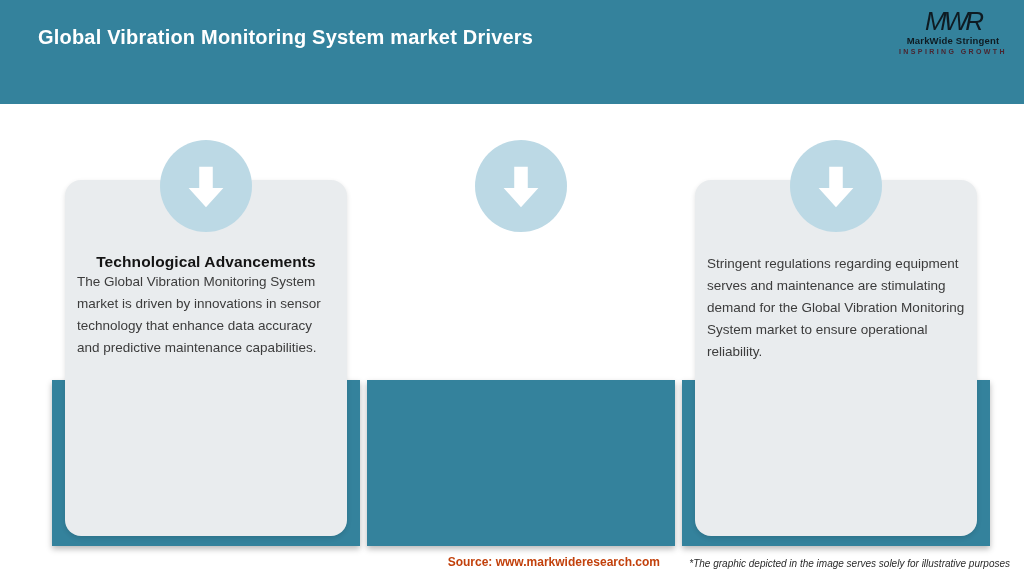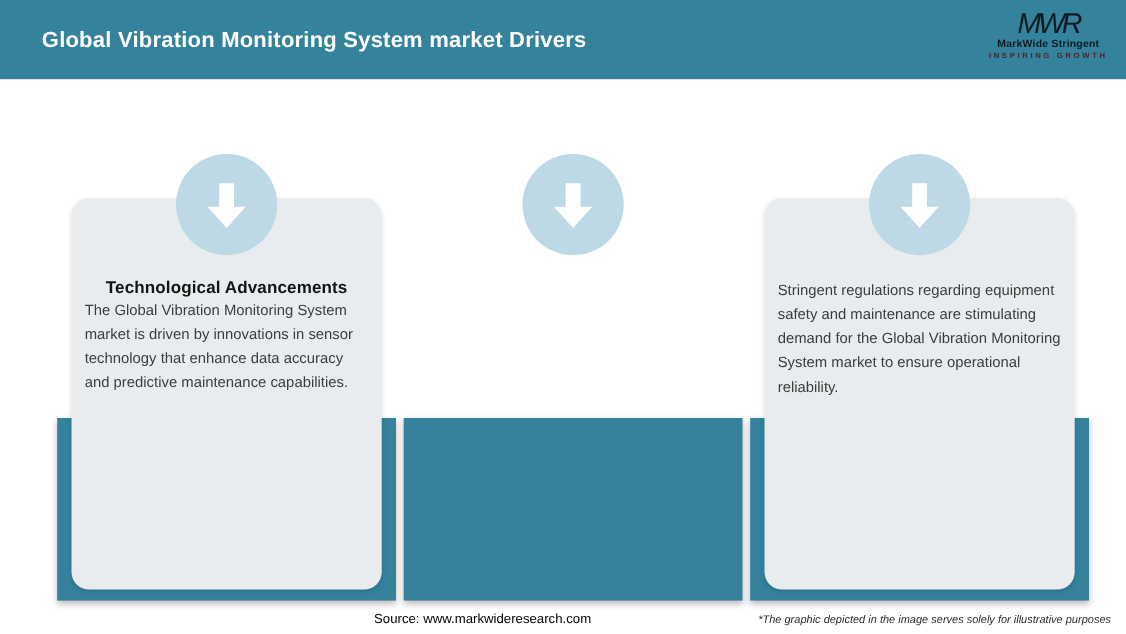--- a/index.html
+++ b/index.html
@@ -14,21 +14,21 @@
   body{
     font-family:"Liberation Sans", sans-serif;
     background:#ffffff;
     position:relative;
     overflow:hidden;
   }
   .stage{position:absolute;inset:0;width:1024px;height:576px;background:#ffffff;}
 
   
   .header{
-    position:absolute;left:0;top:0;right:0;height:72px;
+    position:absolute;left:0;top:0;right:0;height:104px;
     background:var(--teal);
   }
   .page-title{
     position:absolute;left:38px;top:26px;
     color:#ffffff;font-size:20px;font-weight:700;letter-spacing:.2px;
   }
   .logo{
     position:absolute;right:16px;top:8px;width:110px;text-align:center;line-height:1;
   }
   .logo-acronym{
@@ -72,22 +72,22 @@
     text-align:center;font-size:15.5px;font-weight:700;color:var(--heading);
     letter-spacing:.1px;
   }
   .card-body{
     font-size:13.5px;line-height:22px;color:var(--body_text);
     text-align:left;
   }
 
   
   .source-text{
-    position:absolute;left:340px;top:555px;width:320px;text-align:left;
-    font-size:12px;font-weight:400;color:#000000;
+    position:absolute;left:340px;top:555px;width:320px;text-align:right;
+    font-size:12px;font-weight:700;color:#c2410c;
   }
   .disclaimer-text{
     position:absolute;right:14px;top:558px;
     font-size:10px;color:#2A2A2A;font-style:italic;
   }
 </style>
 </head>
 <body>
 
 <div class="stage">
@@ -126,21 +126,21 @@
     </div>
 
     <div class="card-group">
       <div class="teal-bg"></div>
       <div class="circle">
         <svg width="58" height="58" viewBox="0 0 60 60">
           <path d="M23 10 h14 v22 h11 L30 52 12 32 h11 Z" fill="#ffffff"></path>
         </svg>
       </div>
       <div class="card">
-        <div class="card-body">Stringent regulations regarding equipment safety and maintenance are stimulating demand for the Global Vibration Monitoring System market to ensure operational reliability.</div>
+        <div class="card-body">Stringent regulations regarding equipment serves and maintenance are stimulating demand for the Global Vibration Monitoring System market to ensure operational reliability.</div>
       </div>
     </div>
 
   </div>
 
   <div class="source-text">Source: www.markwideresearch.com</div>
   <div class="disclaimer-text">*The graphic depicted in the image serves solely for illustrative purposes</div>
 
 </div>
 

